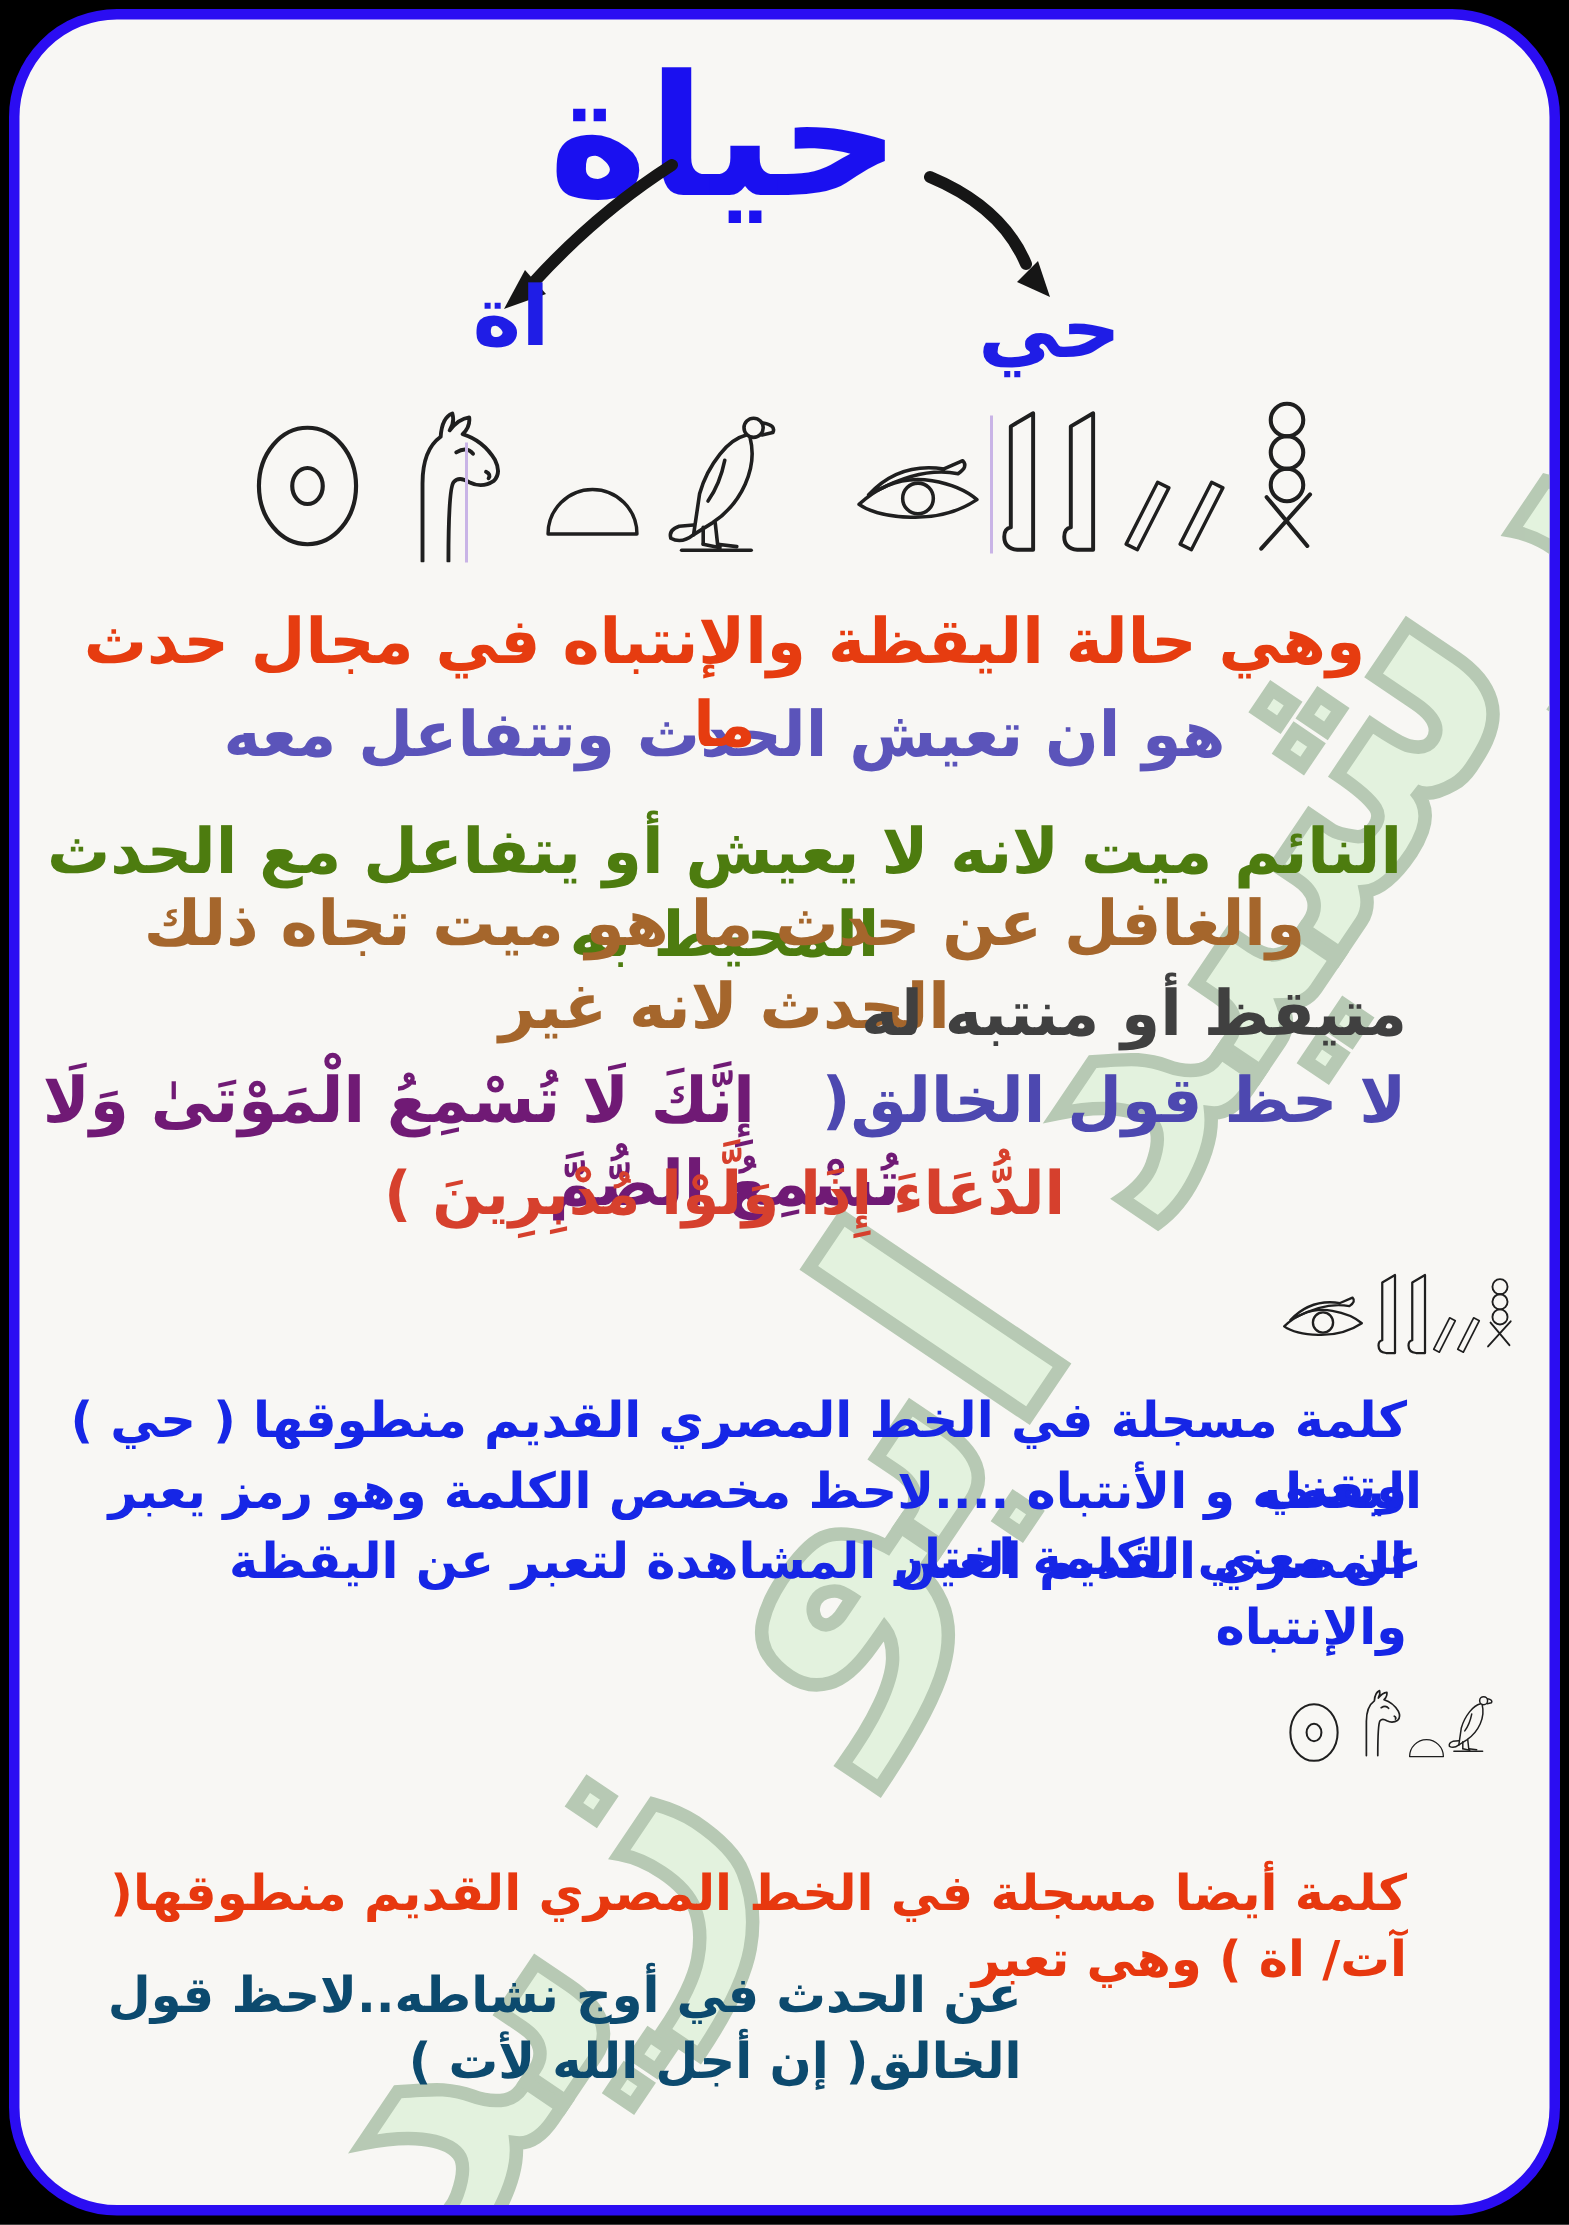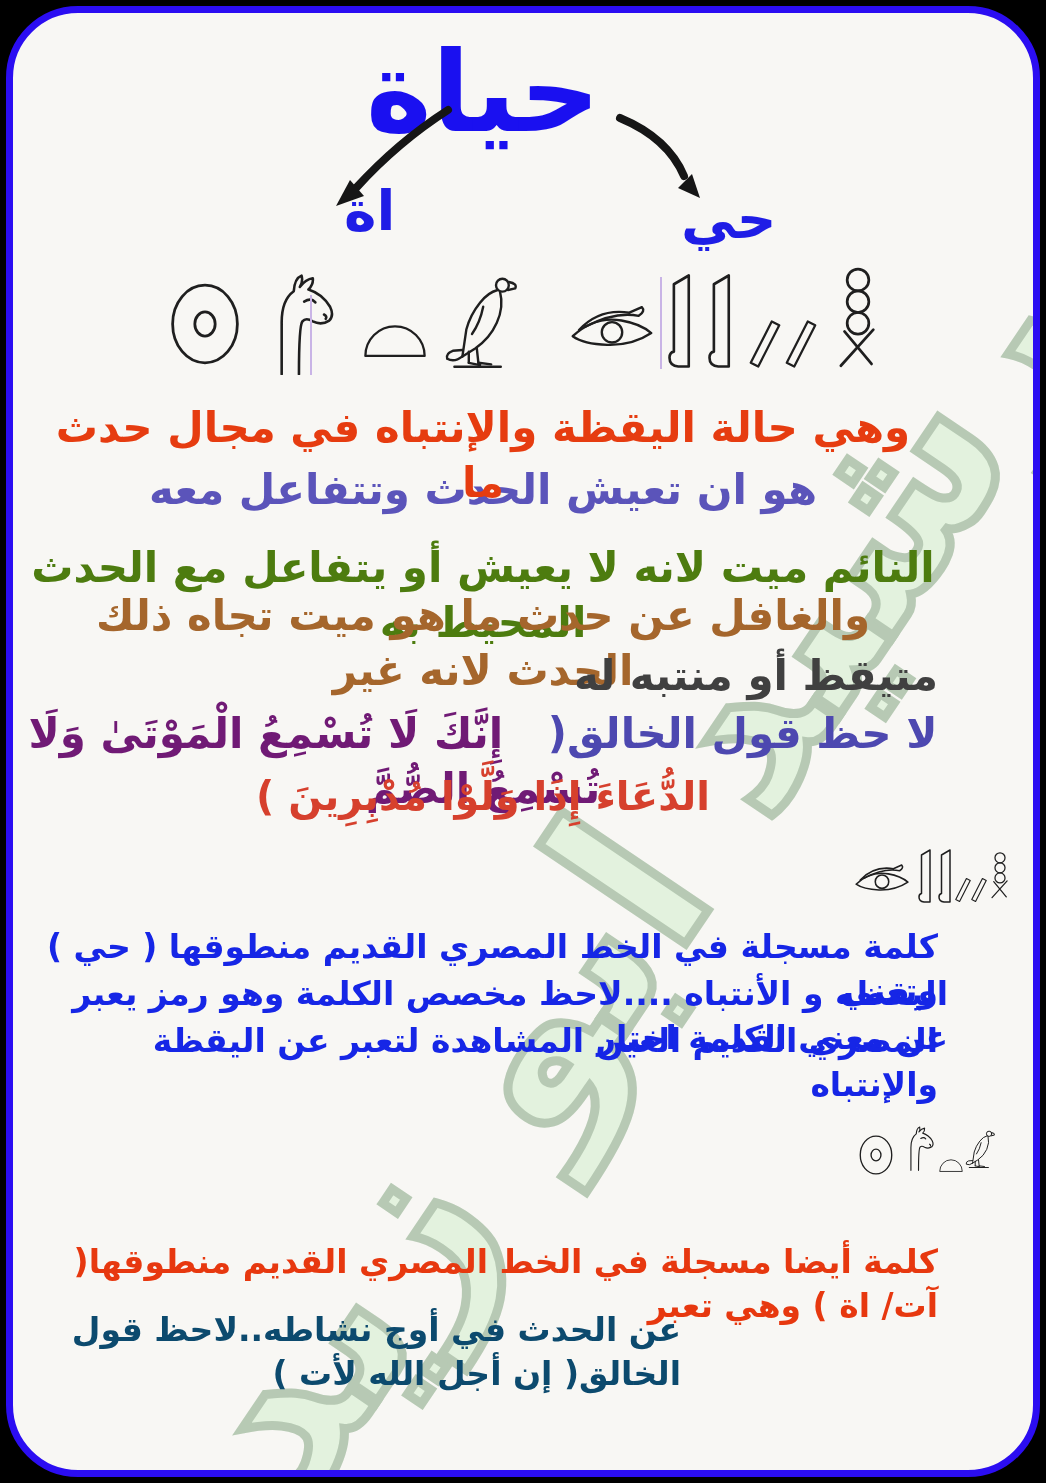--- a/index.html
+++ b/index.html
@@ -15,21 +15,21 @@
     font-size:232px;font-weight:bold;line-height:1;
     color:#dff2da;
     -webkit-text-stroke:9px #a9c0a6;
     opacity:0.82;
   }
   .line{position:absolute;left:28px;right:28px;direction:rtl;text-align:center;font-weight:bold;line-height:1.32;}
   .fs42{font-size:42px;}
   .fs40{font-size:40px;}
   .fs33{font-size:33px;text-align:right;}
   .title{position:absolute;left:0;right:0;top:22px;text-align:center;font-size:112px;font-weight:bold;line-height:1.25;direction:rtl;}
-  .branch{position:absolute;font-size:55px;font-weight:bold;direction:rtl;line-height:1;margin-left:29px;}
+  .branch{position:absolute;font-size:55px;font-weight:bold;direction:rtl;line-height:1;}
   .hg{position:absolute;stroke:#1f1f1f;fill:none;stroke-width:3;stroke-linecap:round;stroke-linejoin:round;}
   .artifact{position:absolute;width:2px;background:#c9b4e6;}
   .glyphbox{position:absolute;}
 </style>
 </head>
 <body>
 
 <svg width="0" height="0" style="position:absolute" aria-hidden="true">
   <defs>
     <symbol id="g-sun" viewBox="0 0 80 92">

